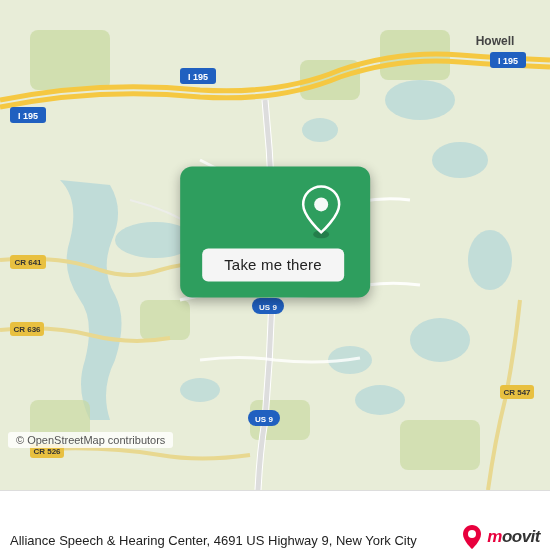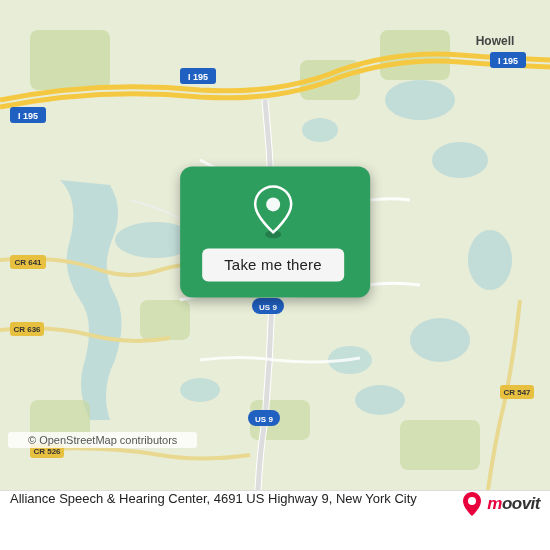--- a/index.html
+++ b/index.html
@@ -38,21 +38,21 @@
       flex-direction: column;
       align-items: center;
     }
 
     #green-box {
       background-color: #2e9e5e;
       border-radius: 12px;
       padding: 18px 26px 16px 22px;
       display: flex;
       flex-direction: column;
-      align-items: center;
+      align-items: flex-end;
       box-shadow: 0 4px 12px rgba(0,0,0,0.3);
       min-width: 180px;
     }
 
     #pin-icon {
       width: 46px;
       height: 54px;
       margin-bottom: 10px;
     }
 
@@ -69,33 +69,33 @@
       letter-spacing: 0.2px;
     }
 
     
     #bottom-bar {
       width: 550px;
       height: 60px;
       background: #fff;
       border-top: 1px solid #ddd;
       display: flex;
-      align-items: flex-start;
+      align-items: flex-end;
       padding: 0 10px;
       position: relative;
     }
 
     #copyright-text {
       font-size: 11px;
       color: #555;
       position: absolute;
       bottom: 42px;
       left: 8px;
       background: rgba(255,255,255,0.8);
-      padding: 2px 20px;
+      padding: 2px 8px;
       border-radius: 3px;
     }
 
     #address-text {
       font-size: 13px;
       color: #222;
       flex: 1;
       line-height: 1.3;
     }
 

